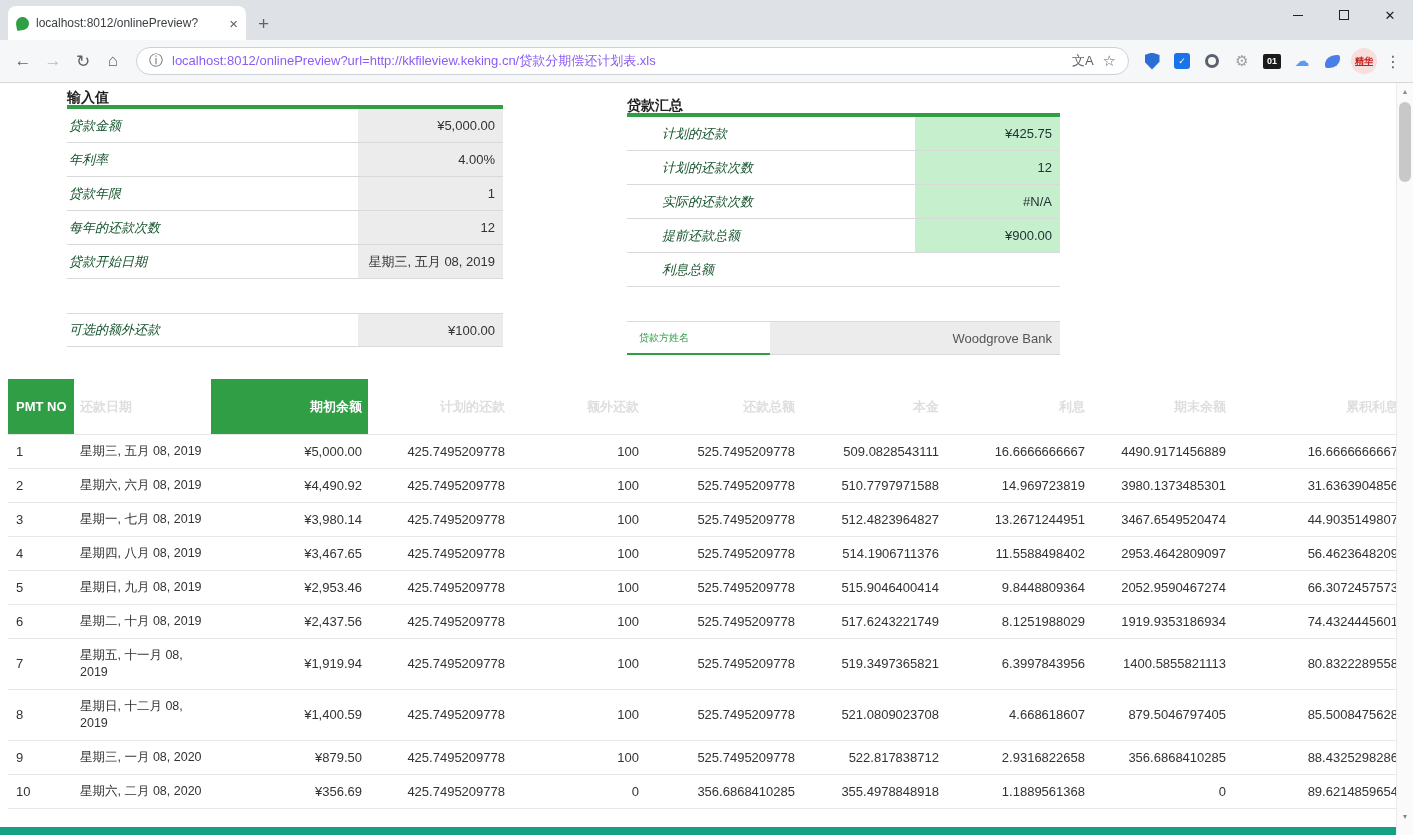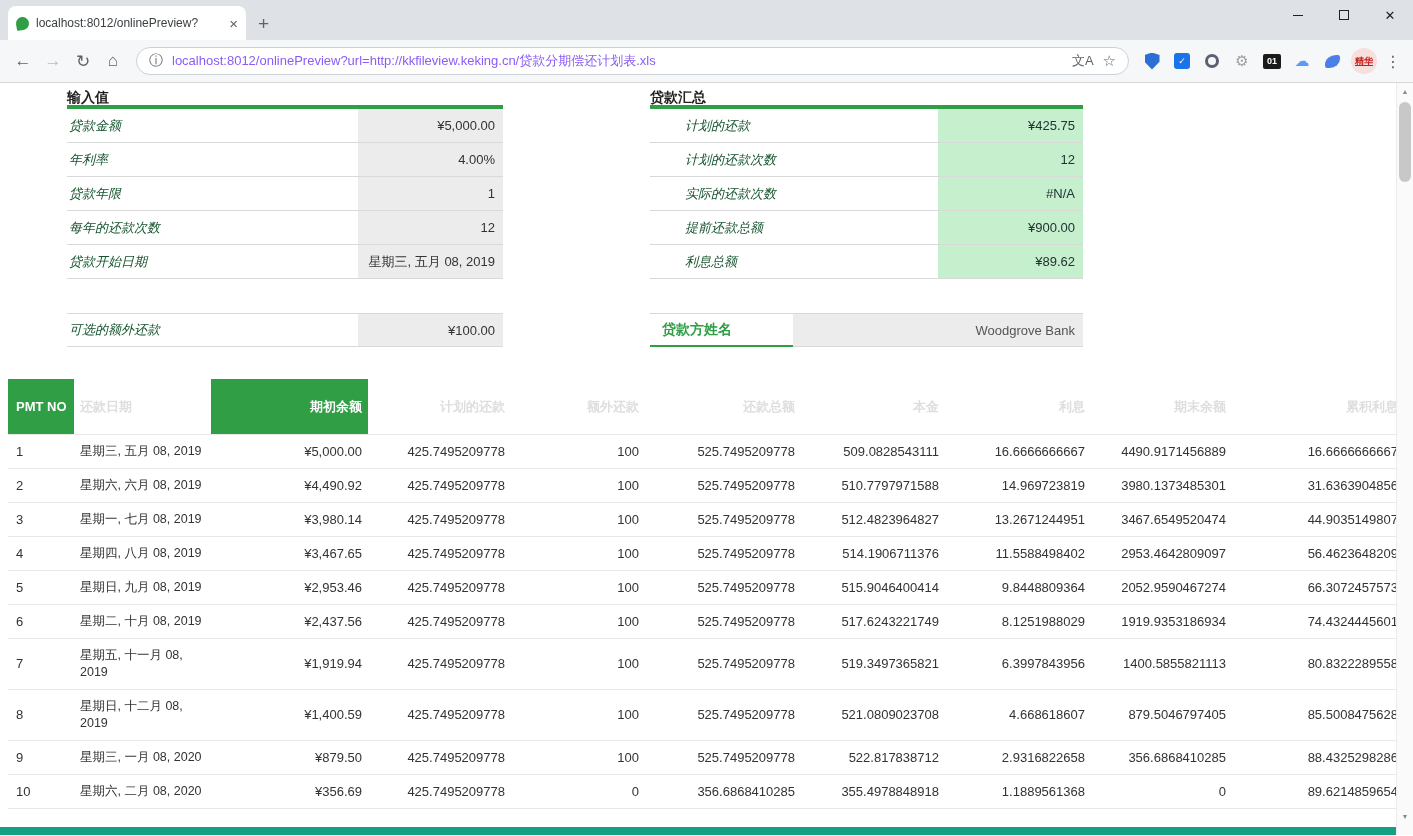--- a/index.html
+++ b/index.html
@@ -48,36 +48,36 @@
   .avatar { width:26px; height:26px; border-radius:50%; background:#f6dfdd; color:#c5221f; font-size:9px;
             font-weight:bold; display:flex; align-items:center; justify-content:center; margin:0 4px; flex:none;text-decoration:underline; }
   .menu { width:24px; height:30px; display:flex; align-items:center; justify-content:center;
           color:#5f6368; font-size:16px; flex:none; }
 
   
   .content { position:relative; height:752px; background:#fff; flex:none; }
 
   .panel { position:absolute; top:5px; }
   .input-panel { left:67px; width:436px; }
-  .summary-panel { left:650px; width:433px; }
+  .summary-panel { left:627px; width:433px;margin-top:8px; }
   .panel-title { font-size:14px; font-weight:bold; color:#1f1f1f; height:21px; line-height:16px;
                  padding-top:1px; border-bottom:4px solid var(--accent-green); }
   .prow { display:flex; align-items:stretch; height:34px; border-bottom:1px solid #d9d9d9; }
   .plabel { flex:1; display:flex; align-items:center; font-style:italic; font-size:13px; color:#14532d;
             padding-left:2px; }
   .summary-panel .plabel { padding-left:35px; }
   .pvalue { width:145px; display:flex; align-items:center; justify-content:flex-end;
             padding-right:8px; font-size:13px; color:#333; }
   .pvalue.gray  { background:var(--value-gray-bg); }
   .pvalue.green { background:var(--value-green-bg); color:#233; }
   .spacer { height:34px; }
   .extra-row { border-top:1px solid #d9d9d9; }
   .lender { display:flex; align-items:stretch; height:34px; border-top:1px solid #d9d9d9; }
-  .lender-label { width:143px; display:flex; align-items:center; padding-left:12px; font-size:14px;
-                  font-weight:bold; color:var(--accent-green); border-bottom:2px solid var(--accent-green); }
+  .lender-label { width:143px; display:flex; align-items:center; padding-left:12px; font-size:10px;
+                  font-weight:normal; color:var(--accent-green); border-bottom:2px solid var(--accent-green); }
   .lender-value { flex:1; background:var(--value-gray-bg); display:flex; align-items:center;
                   justify-content:flex-end; padding-right:8px; font-size:13px; color:#555;
                   border-bottom:1px solid #d9d9d9; }
 
   
   .amort { position:absolute; left:8px; top:296px; width:1396px; border-collapse:collapse; table-layout:fixed; }
   .amort th { height:55px; vertical-align:middle; font-size:13px; font-weight:bold; background:#fff;
               border-bottom:1px solid #e8e8e8; line-height:17px; }
   .amort th.hgreen { background:var(--accent-green); color:#fff; }
   .amort th.hfaint { color:#dedede; }
@@ -207,21 +207,20 @@
           <div class="prow">
             <div class="plabel">实际的还款次数</div>
             <div class="pvalue green">#N/A</div>
           </div>
           <div class="prow">
             <div class="plabel">提前还款总额</div>
             <div class="pvalue green">¥900.00</div>
           </div>
           <div class="prow">
             <div class="plabel">利息总额</div>
-            <div class="pvalue green">¥89.62</div>
           </div>
         </div>
       <div class="spacer"></div>
       <div class="lender">
         <div class="lender-label">贷款方姓名</div>
         <div class="lender-value">Woodgrove Bank</div>
       </div>
     </div>
 
     <table class="amort">

